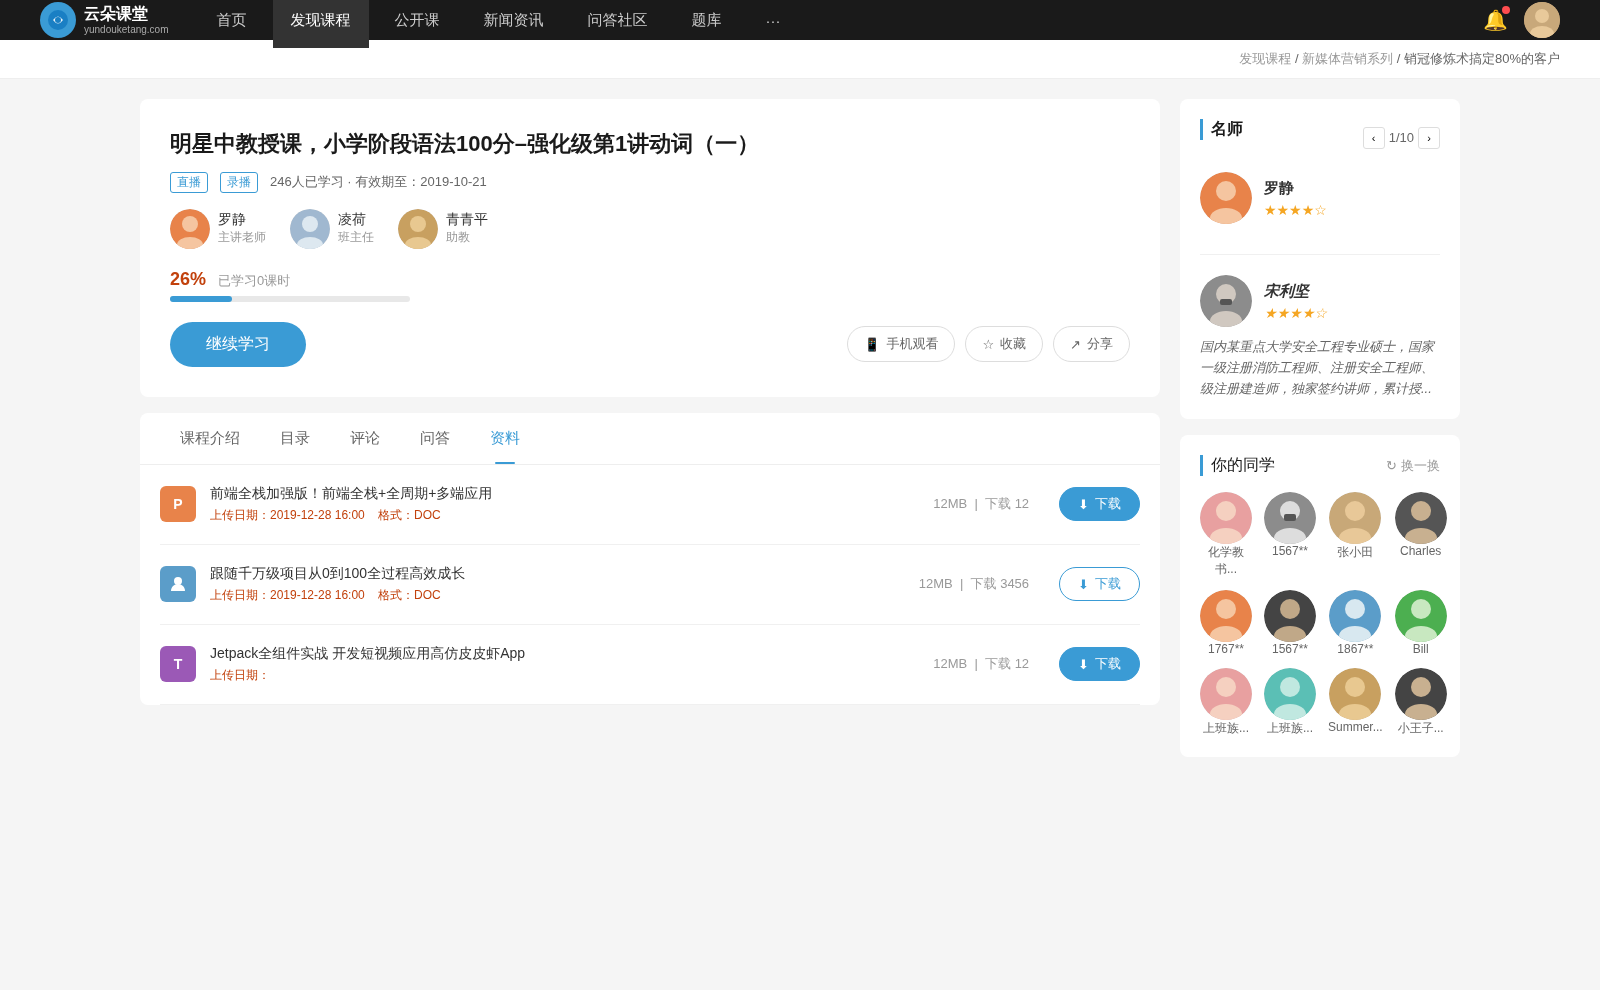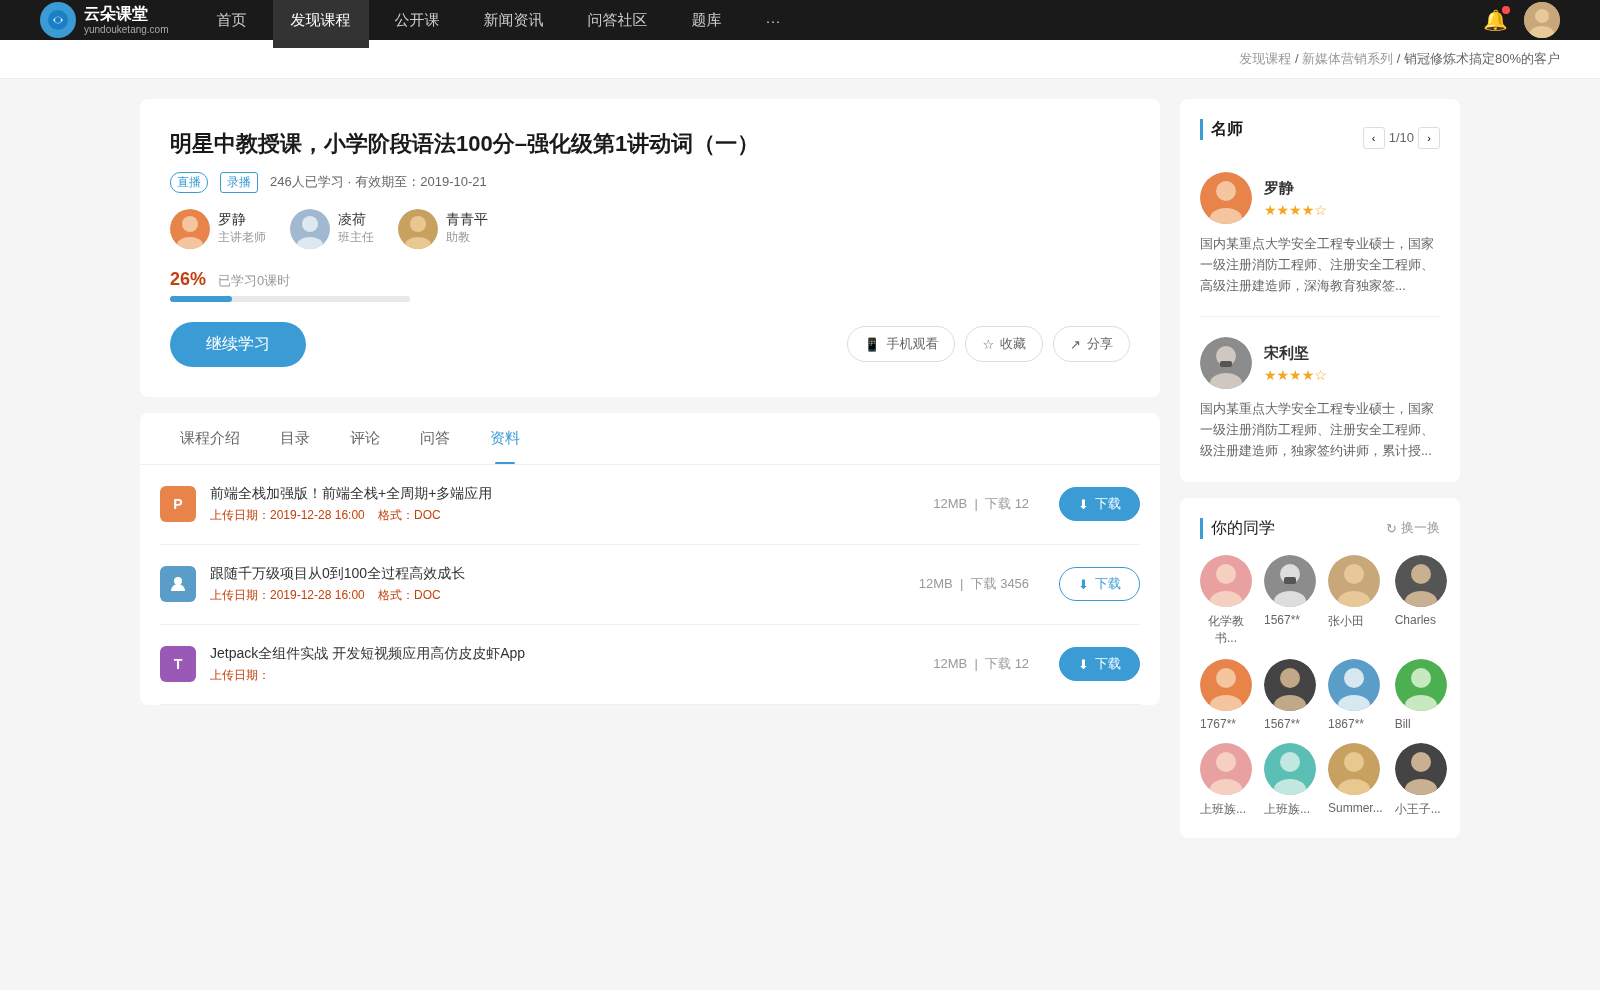--- a/index.html
+++ b/index.html
@@ -27,21 +27,21 @@
     
     .main-layout { display: flex; gap: 20px; padding: 20px 40px; max-width: 1400px; margin: 0 auto; }
     .content-area { flex: 1; min-width: 0; }
     .sidebar { width: 280px; flex-shrink: 0; }
 
     
     .course-header-card { background: white; border-radius: 8px; padding: 30px; margin-bottom: 16px; }
     .course-title { font-size: 22px; font-weight: bold; color: #1a1a1a; margin-bottom: 12px; line-height: 1.4; }
     .course-meta { display: flex; align-items: center; gap: 12px; margin-bottom: 16px; font-size: 13px; color: #666; }
     .tag { border: 1px solid #3a9bd5; color: #3a9bd5; padding: 1px 6px; border-radius: 3px; font-size: 12px; }
-    .tag.live { background: transparent; border-radius: 10px; }
+    .tag.live { background: transparent; }
     .tag.record { background: transparent; }
     .instructors { display: flex; gap: 24px; margin-bottom: 20px; }
     .instructor { display: flex; align-items: center; gap: 8px; }
     .instructor-avatar { width: 40px; height: 40px; border-radius: 50%; background: #ddd; overflow: hidden; }
     .instructor-info .name { font-size: 14px; color: #333; font-weight: 500; }
     .instructor-info .role { font-size: 12px; color: #999; }
     .progress-section { margin-bottom: 20px; }
     .progress-label { color: #c2410c; font-size: 18px; font-weight: bold; margin-bottom: 14px; }
     .progress-sub { color: #999; font-size: 13px; margin-left: 8px; }
     .progress-bar-bg { width: 240px; height: 6px; background: #e8e8e8; border-radius: 3px; margin-top: 6px; }
@@ -71,33 +71,33 @@
 
     
     .sidebar-card { background: white; border-radius: 8px; padding: 20px; margin-bottom: 16px; }
     .sidebar-title { font-size: 16px; font-weight: bold; color: #1a1a1a; margin-bottom: 16px; display: flex; align-items: center; gap: 6px; border-left: 3px solid #3a9bd5; padding-left: 8px; }
     .sidebar-title-bar { display: flex; align-items: center; justify-content: space-between; margin-bottom: 16px; }
     .pagination-mini { display: flex; align-items: center; gap: 4px; font-size: 13px; color: #666; }
     .pagination-mini button { border: 1px solid #ddd; background: white; width: 22px; height: 22px; border-radius: 3px; cursor: pointer; font-size: 11px; display: flex; align-items: center; justify-content: center; }
 
     
     .teacher-item { margin-bottom: 20px; padding-bottom: 20px; border-bottom: 1px solid #f0f0f0; }
-    .teacher-item:last-child { border-bottom: none; margin-bottom: 0; padding-bottom: 0; }
+    .teacher-item:last-child { border-bottom: none; margin-bottom: 0; padding-bottom: 0; font-style: italic; }
     .teacher-top { display: flex; align-items: center; gap: 12px; margin-bottom: 10px; }
     .teacher-avatar { width: 52px; height: 52px; border-radius: 50%; background: #ddd; overflow: hidden; flex-shrink: 0; }
     .teacher-name { font-size: 15px; font-weight: bold; color: #333; margin-bottom: 4px; }
     .stars { color: #f5a623; font-size: 14px; }
     .teacher-desc { font-size: 13px; color: #666; line-height: 1.6; }
 
     
     .classmates-header { display: flex; align-items: center; justify-content: space-between; margin-bottom: 16px; }
     .classmates-title { font-size: 16px; font-weight: normal; color: #1a1a1a; border-left: 3px solid #3a9bd5; padding-left: 8px; }
     .refresh-btn { color: #999; font-size: 13px; cursor: pointer; display: flex; align-items: center; gap: 4px; }
     .classmates-grid { display: grid; grid-template-columns: repeat(4, 1fr); gap: 12px; }
-    .classmate-item { display: flex; flex-direction: column; align-items: flex-start; gap: 6px; }
+    .classmate-item { display: flex; flex-direction: column; align-items: center; gap: 0; }
     .classmate-avatar { width: 52px; height: 52px; border-radius: 50%; background: #ddd; overflow: hidden; }
     .classmate-name { font-size: 12px; color: #666; text-align: center; }
   </style>
 </head>
 <body>
 
 <nav class="navbar">
   <div class="logo-area">
     <div class="logo-icon">
       <svg width="22" height="22" viewBox="0 0 22 22" fill="none">
@@ -321,21 +321,20 @@
                 <circle cx="26" cy="26" r="26" fill="#e8834a"></circle>
                 <circle cx="26" cy="19" r="10" fill="#f5c5a0"></circle>
                 <ellipse cx="26" cy="46" rx="16" ry="10" fill="#f5c5a0"></ellipse>
               </svg>
           </div>
           <div>
             <div class="teacher-name">罗静</div>
             <div class="stars">★★★★☆</div>
           </div>
         </div>
-        <div class="teacher-desc">国内某重点大学安全工程专业硕士，国家一级注册消防工程师、注册安全工程师、高级注册建造师，深海教育独家签...</div>
       </div>
 
       <div class="teacher-item">
         <div class="teacher-top">
           <div class="teacher-avatar">
             <svg width="52" height="52" viewBox="0 0 52 52">
                 <circle cx="26" cy="26" r="26" fill="#8c8c8c"></circle>
                 <circle cx="26" cy="19" r="10" fill="#d0c8c0"></circle>
                 <ellipse cx="26" cy="46" rx="16" ry="10" fill="#d0c8c0"></ellipse>
                 <rect x="20" y="24" width="12" height="6" rx="2" fill="#555"></rect>

